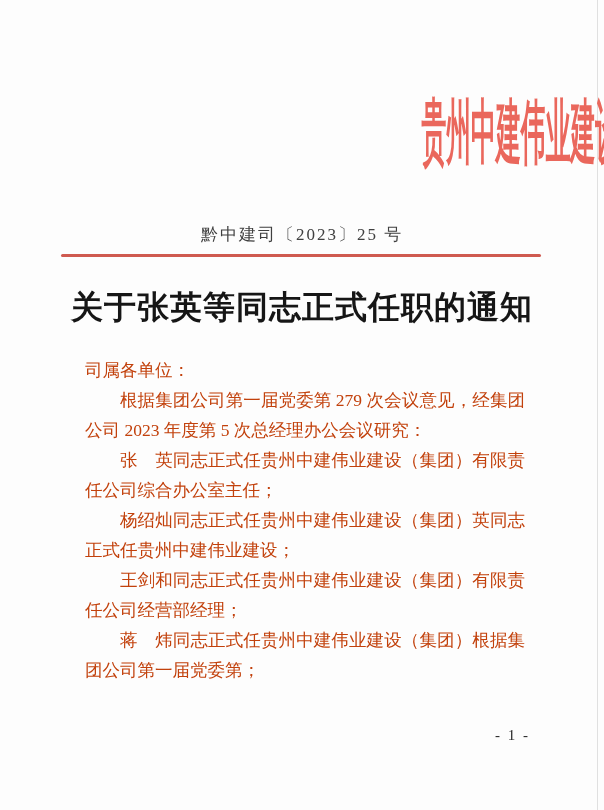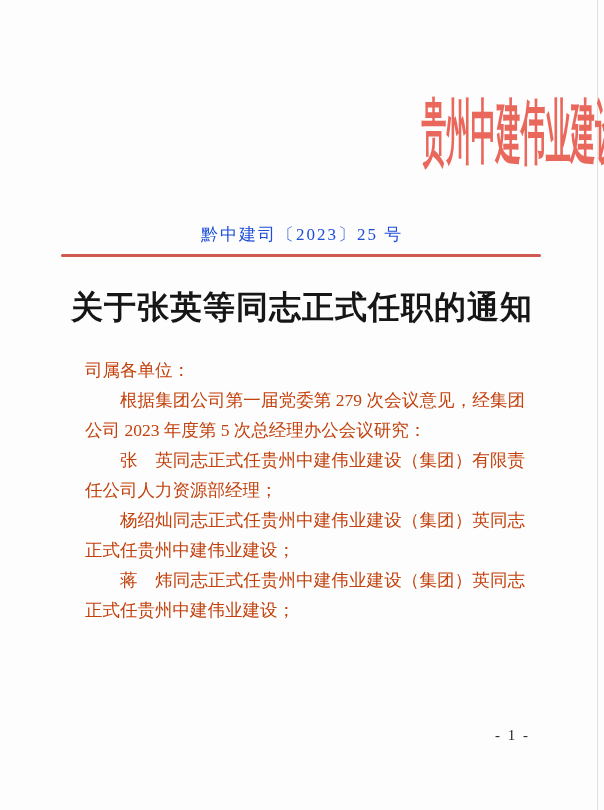--- a/index.html
+++ b/index.html
@@ -44,21 +44,21 @@
     line-height: 1.05;
   }
   .doc-number {
     position: absolute;
     top: 223px;
     left: 0;
     width: 100%;
     text-align: center;
     font-size: 17px;
     letter-spacing: 2px;
-    color: #1d4ed8;
+    color: #404040;
   }
   .red-line {
     position: absolute;
     top: 254px;
     left: 61px;
     width: 480px;
     height: 3px;
     border-radius: 2px;
   }
   .notice-title {
@@ -111,20 +111,21 @@
 
   <div class="doc-number">黔中建司〔2023〕25 号</div>
 
   <div class="red-line" style="background: rgb(207, 90, 80);"></div>
 
   <div class="notice-title">关于张英等同志正式任职的通知</div>
 
   <div class="body-text">
     <p class="no-indent">司属各单位：</p>
     <p>根据集团公司第一届党委第 279 次会议意见，经集团公司 2023 年度第 5 次总经理办公会议研究：</p>
-    <p>张　英同志正式任贵州中建伟业建设（集团）有限责任公司人力资源部经理；</p>
+    <p>张　英同志正式任贵州中建伟业建设（集团）有限责任公司综合办公室主任；</p>
     <p>杨绍灿同志正式任贵州中建伟业建设（集团）英同志正式任贵州中建伟业建设；</p>
-    <p>蒋　炜同志正式任贵州中建伟业建设（集团）英同志正式任贵州中建伟业建设；</p>
+    <p>王剑和同志正式任贵州中建伟业建设（集团）有限责任公司经营部经理；</p>
+    <p>蒋　炜同志正式任贵州中建伟业建设（集团）根据集团公司第一届党委第；</p>
   </div>
 
   <div class="page-number">- 1 -</div>
 
 </div>
 
 </body></html>

